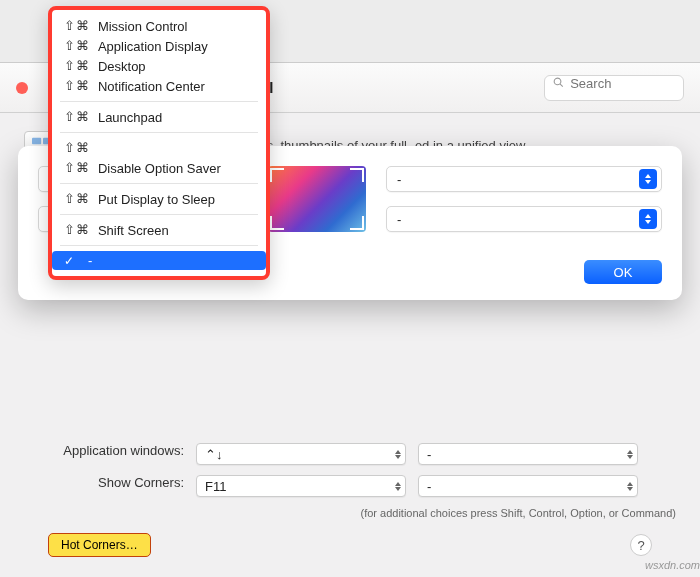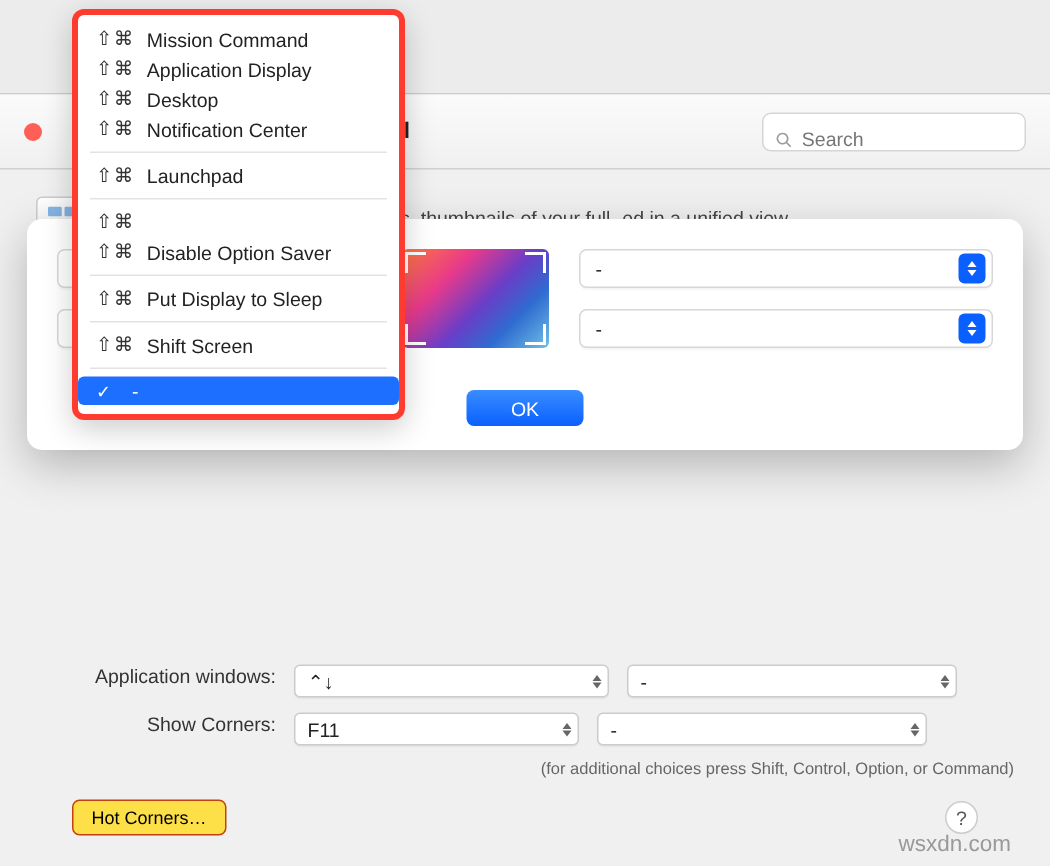--- a/index.html
+++ b/index.html
@@ -2,21 +2,21 @@
 <html><head>
 <meta charset="utf-8">
 <style>
   * { box-sizing: border-box; margin: 0; padding: 0; font-family: -apple-system, "Helvetica Neue", Arial, sans-serif; }
   body { width: 700px; height: 577px; background: #ececec; overflow: hidden; position: relative; font-size: 13px; color: #222; }
 
   .window { position: absolute; top: 62px; left: 0; right: 0; height: 515px; background: #f1f0f1; border-top: 1px solid #ccc; }
   .titlebar { height: 50px; background: linear-gradient(#fbfbfb,#f1f0f0); border-bottom: 1px solid #d0d0d0; display:flex; align-items:center; padding: 0 16px; gap: 12px; }
   .traffic { width: 12px; height:12px; border-radius:50%; background:#ff5f57; }
   .title { font-weight:600; font-size:15px; flex:0 0 auto; margin-left: 180px; }
-  .search-wrap { margin-left:auto; display:flex; align-items:flex-end; background:#fff; border:1px solid #d6d6d6; border-radius:6px; height:26px; padding:0 8px; color:#999; gap:6px; width:176px;}
+  .search-wrap { margin-left:auto; display:flex; align-items:flex-start; background:#fff; border:1px solid #d6d6d6; border-radius:6px; height:26px; padding:0 8px; color:#999; gap:6px; width:140px;}
   .search-wrap svg { width:13px; height:13px; fill:#999; }
   .search-wrap input { border:none; outline:none; font-size:13px; width:100%; color:#555; background:transparent;}
   
   .desc-row { display:flex; align-items:center; gap:14px; padding:18px 24px 8px 24px; color:#444;}
   .desc-icon { width:38px; height:30px; border:1px solid #ccc; border-radius:4px; background:linear-gradient(#fff,#eee); display:flex; align-items:center; justify-content:center;}
   .desc-icon svg { width:22px; height:18px; }
   .desc-text { line-height:1.4; }
 
   .sheet { position:absolute; top:146px; left:18px; right:18px; background:#fff; border-radius:10px; box-shadow:0 10px 30px rgba(0,0,0,0.25); padding: 20px 20px 16px 20px; z-index:5; }
   .sheet-body { display:flex; gap:20px; align-items:flex-start; }
@@ -27,21 +27,21 @@
   .popup-btn .caps { width:18px; height:20px; background:#0a60ff; border-radius:4px; display:flex; flex-direction:column; align-items:center; justify-content:center; color:#fff;}
   .popup-btn .caps::before, .popup-btn .caps::after { content:""; border-left:3px solid transparent; border-right:3px solid transparent;}
   .popup-btn .caps::before { border-bottom:4px solid #fff; margin-bottom:2px;}
   .popup-btn .caps::after { border-top:4px solid #fff;}
   .thumb { width:98px; height:66px; border-radius:4px; overflow:hidden; position:relative; background:linear-gradient(135deg,#ff7a3c 0%, #e83a8a 30%, #6a3dc8 55%, #2f6bd0 75%, #6fc0e6 100%); }
   .thumb .corner { position:absolute; width:14px; height:14px; border:2px solid #fff;}
   .thumb .tl{top:2px;left:2px;border-right:none;border-bottom:none;}
   .thumb .tr{top:2px;right:2px;border-left:none;border-bottom:none;}
   .thumb .bl{bottom:2px;left:2px;border-right:none;border-top:none;}
   .thumb .br{bottom:2px;right:2px;border-left:none;border-top:none;}
-  .sheet-footer { display:flex; justify-content:center; margin-top:28px;}
+  .sheet-footer { display:flex; justify-content:flex-end; margin-top:28px;}
   .ok-btn { background:linear-gradient(#3a8dff,#0a60ff); color:#fff; font-size:13px; border:none; border-radius:5px; width:78px; height:24px; }
 
   .bg-fields { position:absolute; top:368px; left:0; right:0; padding: 12px 24px 0 24px;}
   .fld-row { display:flex; align-items:flex-start; gap:12px; margin-bottom:10px;}
   .fld-row label { width:160px; text-align:right; color:#333;}
   .popup-grey { height:22px; border:1px solid #ccc; border-radius:4px; background:#fff; display:flex; align-items:center; justify-content:space-between; padding:0 4px 0 8px; box-shadow:0 1px 1px rgba(0,0,0,0.05);}
   .popup-grey .caret { display:flex; flex-direction:column; gap:1px;}
   .popup-grey .caret::before, .popup-grey .caret::after { content:""; border-left:3px solid transparent; border-right:3px solid transparent;}
   .popup-grey .caret::before{border-bottom:4px solid #666;}
   .popup-grey .caret::after{border-top:4px solid #666;}
@@ -49,21 +49,21 @@
   .bottom-row { display:flex; justify-content:space-between; align-items:center; padding: 14px 24px 0 24px;}
   .hotcorners-btn { background:#fde047; border:1px solid #c2410c; border-radius:5px; height:24px; padding:0 12px; font-size:12px;}
   .help-btn { width:22px; height:22px; border-radius:50%; background:#fff; border:1px solid #ccc; display:flex; align-items:center; justify-content:center; color:#555; font-size:13px;}
 
   .menu { position:absolute; top:6px; left:48px; width:222px; background:#fff; border:4px solid #ff3b30; border-radius:8px; padding:6px 2px; z-index:99; box-shadow:0 6px 20px rgba(0,0,0,0.2);}
   .menu-item { display:flex; align-items:center; padding:2px 10px; font-size:13px; gap:8px; white-space:nowrap;}
   .menu-item .mods { font-family:-apple-system; color:#333; letter-spacing:1px;}
   .menu-sep { height:1px; background:#e3e3e3; margin:5px 6px;}
   .menu-item.selected { background:#1d6fff; color:#fff; margin:0 -2px; padding-left:12px; border-radius:4px;}
   .menu-item.selected::before { content:"✓"; color:#fff; margin-right:6px; font-size:12px;}
-  .watermark { position:absolute; bottom:6px; right:26px; font-size:15px; color:#999;}
+  .watermark { position:absolute; bottom:6px; right:0; font-size:11px; color:#999;font-style:italic;}
 </style>
 </head>
 <body>
 
 <div class="window">
   <div class="titlebar">
     <div class="traffic"></div>
     <div class="title">Control</div>
     <div class="search-wrap">
       <svg viewBox="0 0 16 16">
@@ -92,21 +92,21 @@
           <span>⌃↓</span>
           <span class="caret"></span>
         </div>
       <div class="popup-grey" style="width:220px">
           <span>-</span>
           <span class="caret"></span>
         </div>
     </div>
     <div class="fld-row">
       <label>Show Corners:</label>
-      <div class="popup-grey" style="width:190px">
+      <div class="popup-grey" style="width:210px">
           <span>F11</span>
           <span class="caret"></span>
         </div>
       <div class="popup-grey" style="width:220px">
           <span>-</span>
           <span class="caret"></span>
         </div>
     </div>
     <div class="hint">(for additional choices press Shift, Control, Option, or Command)</div>
     <div class="bottom-row">
@@ -148,21 +148,21 @@
     </div>
   </div>
   <div class="sheet-footer">
     <button class="ok-btn">OK</button>
   </div>
 </div>
 
 <div class="menu">
   <div class="menu-item">
       <span class="mods">⇧⌘</span>
-      <span>Mission Command</span>
+      <span>Mission Control</span>
     </div>
   <div class="menu-item">
       <span class="mods">⇧⌘</span>
       <span>Application Display</span>
     </div>
   <div class="menu-item">
       <span class="mods">⇧⌘</span>
       <span>Desktop</span>
     </div>
   <div class="menu-item">

